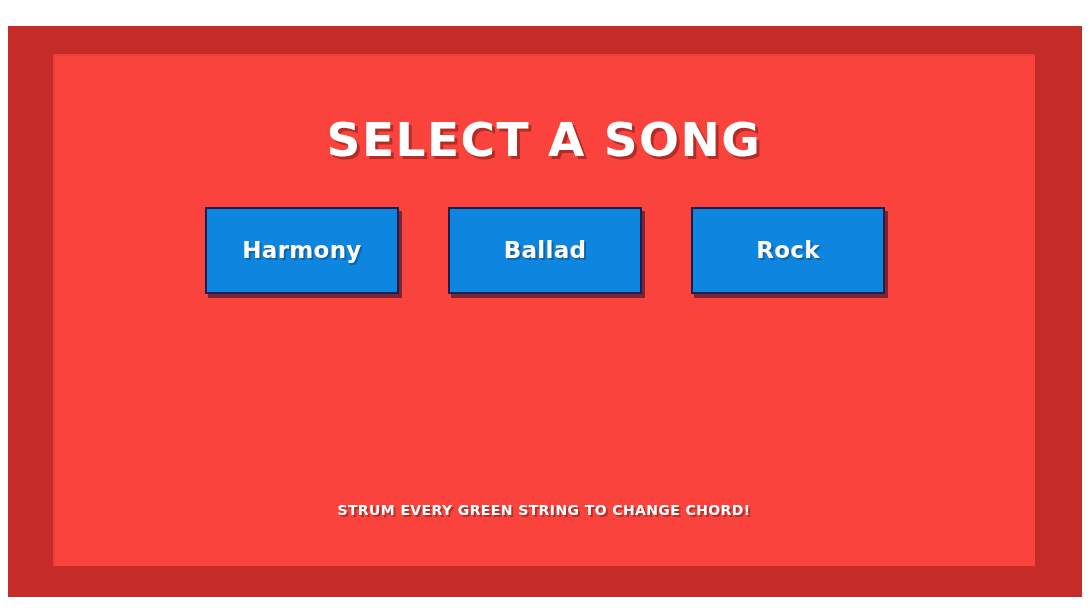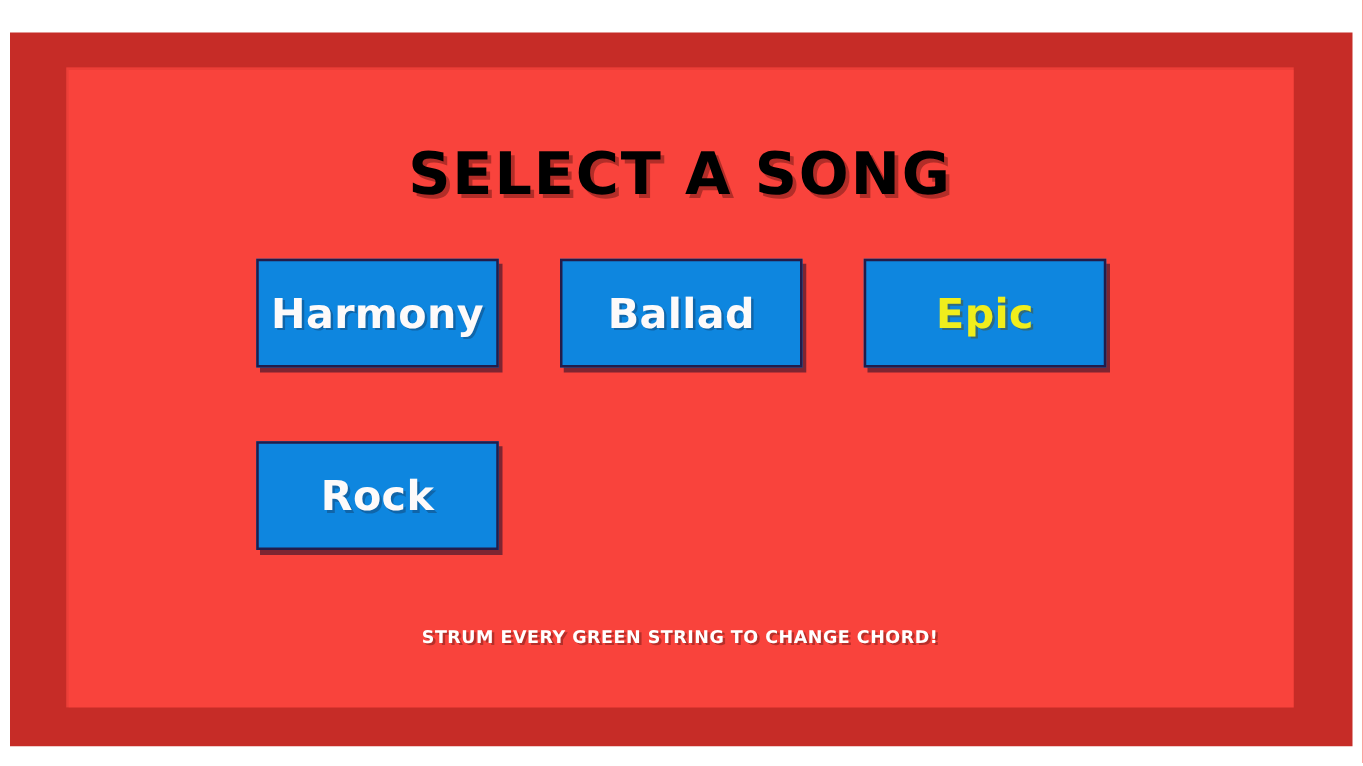--- a/index.html
+++ b/index.html
@@ -40,21 +40,21 @@
   #screen-title {
     position: absolute;
     left: 0;
     top: 58px;
     width: 100%;
     text-align: center;
     font-family: "DejaVu Sans", sans-serif;
     font-size: 47px;
     font-weight: bold;
     letter-spacing: 1.5px;
-    color: #000000;
+    color: #ffffff;
     text-shadow: 3px 3px 0 rgba(90, 20, 15, 0.45);
     white-space: nowrap;
   }
 
   
   #song-grid {
     position: absolute;
     left: 152px;
     top: 153px;
     width: 680px;
@@ -73,21 +73,21 @@
     display: flex;
     align-items: center;
     justify-content: center;
     cursor: pointer;
     box-shadow: 3px 4px 0 rgba(25, 12, 40, 0.55);
     user-select: none;
   }
 
   .song-button-label {
     font-family: "DejaVu Sans", sans-serif;
-    font-size: 33px;
+    font-size: 23px;
     font-weight: bold;
     letter-spacing: 0.3px;
     color: #fdfafa;
     text-shadow: 2px 2px 0 rgba(20, 40, 70, 0.35);
     white-space: nowrap;
     line-height: 1;
   }
 
   .song-button.selected .song-button-label {
     color: #f0ee1c;
@@ -123,23 +123,20 @@
       <div class="song-button">
         <span class="song-button-label">Harmony</span>
       </div>
 
       <div class="song-button">
         <span class="song-button-label">Ballad</span>
       </div>
 
 
 
-      <div class="song-button selected">
-        <span class="song-button-label">Epic</span>
-      </div>
 
       <div class="song-button">
         <span class="song-button-label">Rock</span>
       </div>
 
     </div>
 
     <div id="footer-hint">STRUM EVERY GREEN STRING TO CHANGE CHORD!</div>
 
   </div>

